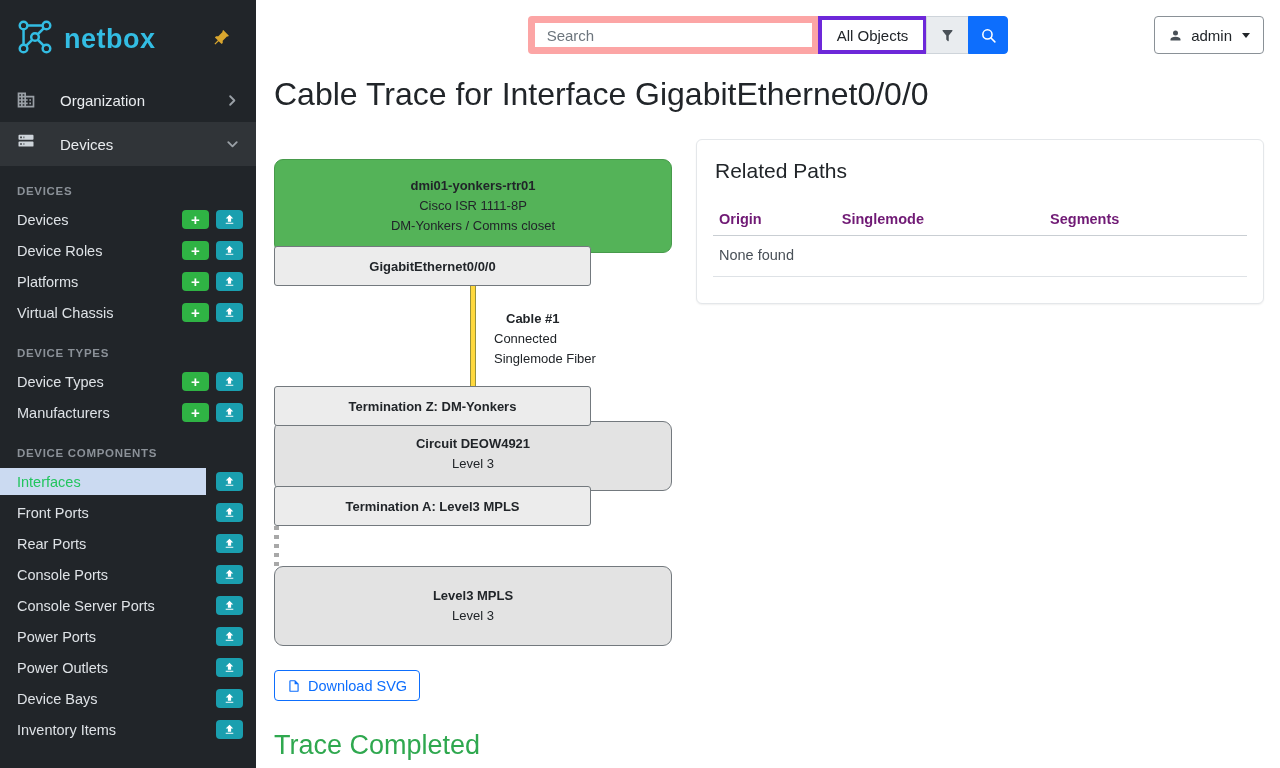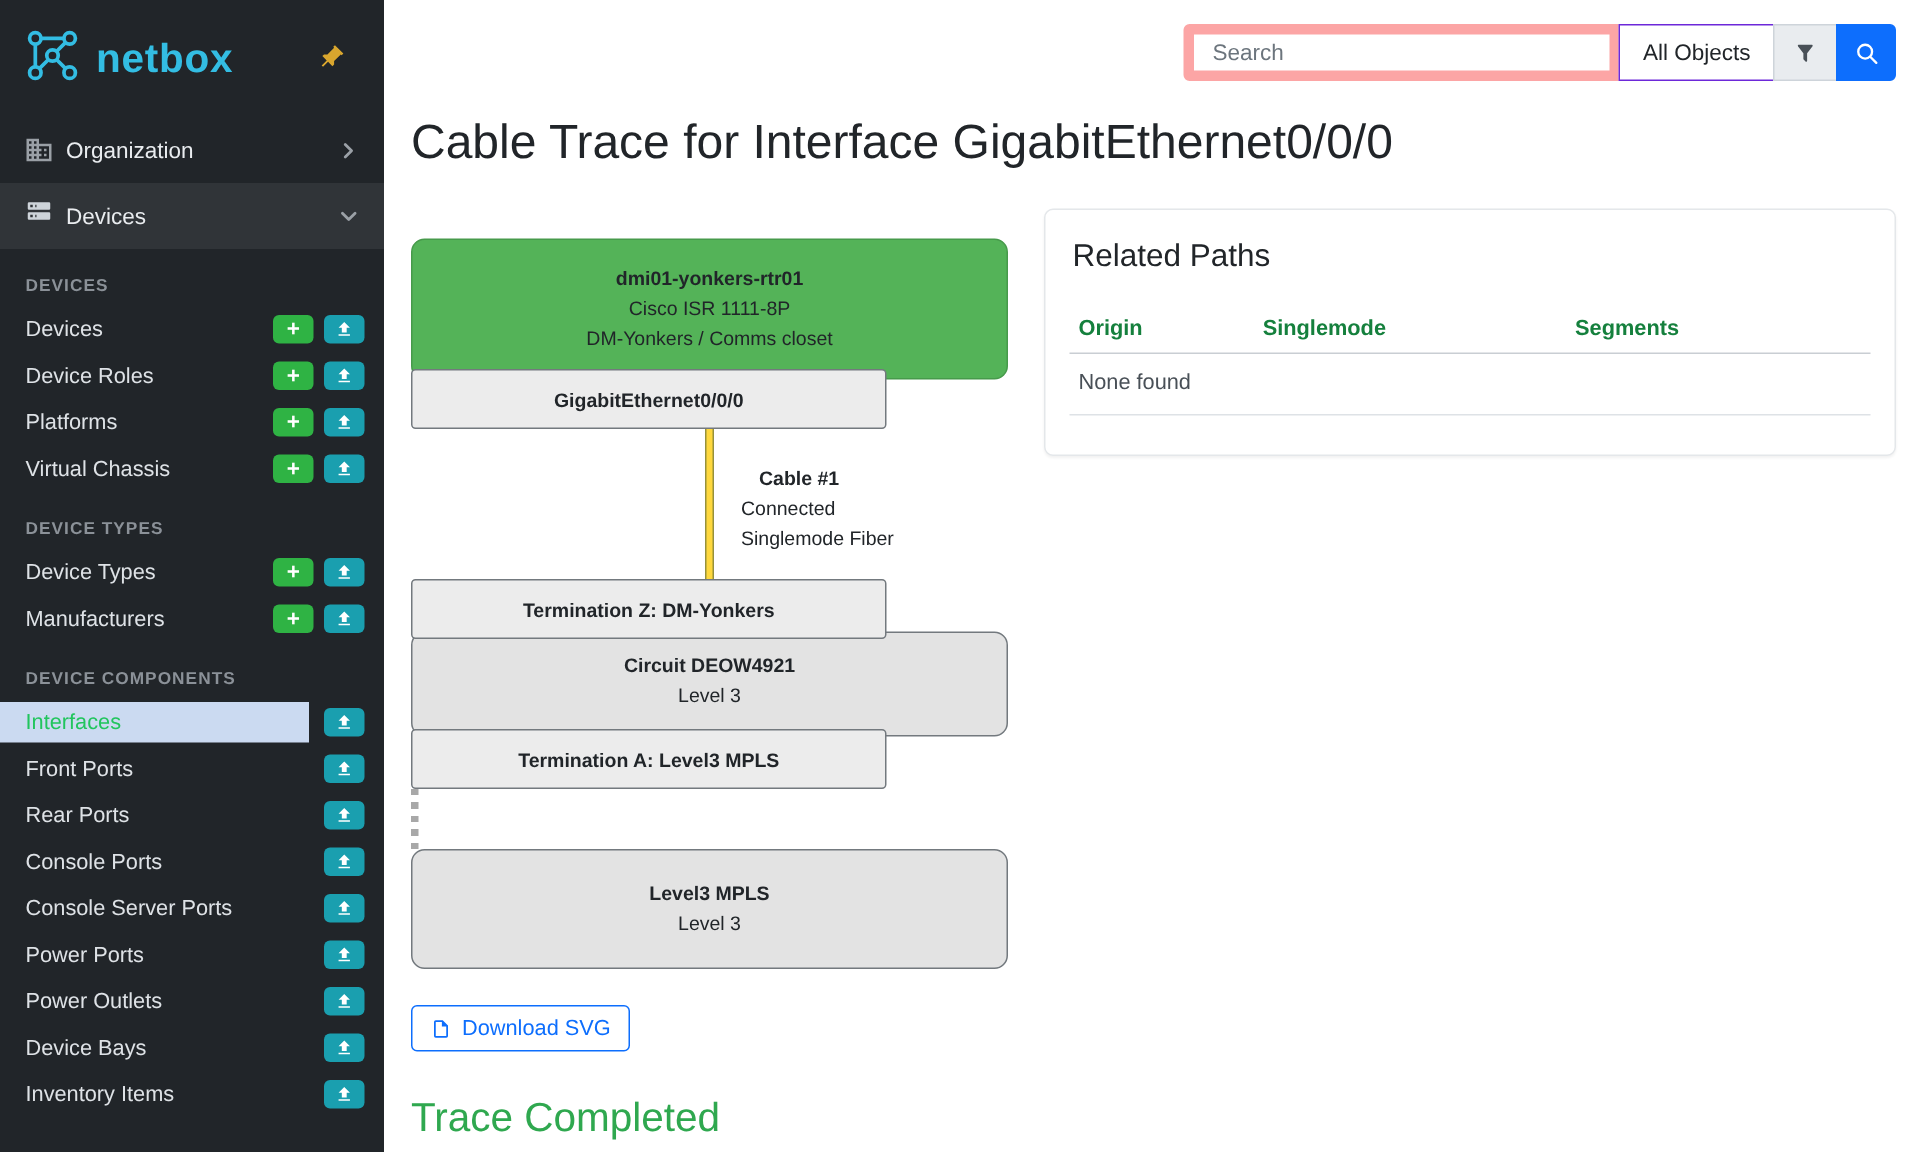--- a/index.html
+++ b/index.html
@@ -8,21 +8,21 @@
   body { display: flex; font-family: "Liberation Sans", "DejaVu Sans", sans-serif; background: #fff; color: #212529; }
 
   
   .sidebar { width: 256px; min-width: 256px; height: 768px; background: var(--sidebar-bg, #212529); color: #dee2e6; position: relative; overflow: hidden; }
   .logo-row { height: 78px; display: flex; align-items: center; padding: 0 14px; position: relative; }
   .logo { display: flex; align-items: center; gap: 8px; cursor: pointer; }
   .logo-text { font-size: 27px; font-weight: 600; color: var(--logo-blue, #33bde3); letter-spacing: .5px; }
   .pin { position: absolute; right: 26px; top: 29px; width: 19px; height: 19px; cursor: pointer; }
   .pin svg { width: 19px; height: 19px; fill: var(--pin-orange, #d9a62e); }
 
-  .nav-item { height: 44px; display: flex; align-items: center; gap: 8px; padding: 0 16px; font-size: 15px; color: #e9ecef; cursor: pointer; text-align: right; }
+  .nav-item { height: 44px; display: flex; align-items: center; gap: 24px; padding: 0 16px; font-size: 15px; color: #e9ecef; cursor: pointer; text-align: right; }
   .nav-item .nav-icon svg { width: 20px; height: 20px; fill: #9aa0a6; display: block; }
   .nav-item.active { background: rgba(255,255,255,.07); }
   .nav-item.active .nav-icon svg { fill: #ced4da; }
   .chev { margin-left: auto; display: flex; }
   .chev svg { width: 15px; height: 15px; stroke: #9aa0a6; fill: none; stroke-width: 2; stroke-linecap: round; stroke-linejoin: round; }
 
   .menu-header { padding: 19px 17px 7px; font-size: 11.5px; font-weight: 700; letter-spacing: .06em; color: #8b9198; }
   .menu-row { height: 31px; display: flex; align-items: center; padding: 0 13px 0 17px; font-size: 14.5px; color: #dee2e6; cursor: pointer; position: relative; }
   .menu-row .row-label { flex: 1; position: relative; z-index: 1; }
   .menu-row.active::before { content: ""; position: absolute; left: 0; right: 50px; top: 2px; bottom: 2px; background: var(--active-item, #cbdaf1); }
@@ -34,21 +34,21 @@
   .btn-import svg { width: 13px; height: 13px; fill: #fff; }
 
   
   .main { flex: 1; height: 768px; overflow: hidden; background: #fff; }
   .topbar { height: 70px; display: flex; align-items: center; padding: 0 16px; }
   .tb-zone { flex: 1; display: flex; }
   .tb-zone.right { justify-content: flex-end; }
   .search-group { display: flex; height: 38px; }
   .search-input { width: 291px; border: 7px solid #fca5a5; border-radius: 4px 0 0 4px; padding: 0 12px; font-size: 15px; font-family: inherit; color: #212529; outline: none; }
   .search-input::placeholder { color: #6c757d; }
-  .scope-btn { margin-left: -1px; padding: 0 15px; background: #fff; border: 1px solid #6d28d9; font-size: 15px; font-family: inherit; color: #212529; cursor: pointer; }
+  .scope-btn { margin-left: -1px; padding: 0 15px; background: #fff; border: 4px solid #6d28d9; font-size: 15px; font-family: inherit; color: #212529; cursor: pointer; }
   .filter-btn { margin-left: -1px; width: 43px; background: #e9ecef; border: 1px solid #ced4da; display: flex; align-items: center; justify-content: center; cursor: pointer; }
   .filter-btn svg { width: 15px; height: 15px; fill: #495057; }
   .go-btn { margin-left: -1px; width: 40px; background: var(--primary, #0d6efd); border: 1px solid var(--primary, #0d6efd); border-radius: 0 4px 4px 0; display: flex; align-items: center; justify-content: center; cursor: pointer; }
   .go-btn svg { width: 17px; height: 17px; stroke: #fff; fill: none; stroke-width: 2.2; stroke-linecap: round; }
   .user-btn { height: 38px; display: flex; align-items: center; gap: 8px; padding: 0 13px; background: #fff; border: 1px solid #8a9197; border-radius: 4px; font-size: 15px; font-family: inherit; color: #212529; cursor: pointer; }
   .user-btn svg { width: 15px; height: 15px; fill: #495057; }
   .caret { width: 0; height: 0; border-left: 4.5px solid transparent; border-right: 4.5px solid transparent; border-top: 5px solid #212529; margin-left: 2px; }
 
   .page-title { font-size: 32px; font-weight: 400; color: #212529; margin: 6px 16px 0 18px; }
 
@@ -70,21 +70,21 @@
   .dotted-line { height: 40px; width: 5px; background: repeating-linear-gradient(to bottom, #a8a8a8 0 4px, transparent 4px 9px); }
   .far-node { height: 80px; background: #e3e3e3; padding-top: 19px; z-index: 1; }
 
   .download-btn { margin-top: 24px; display: inline-flex; align-items: center; gap: 7px; height: 31px; padding: 0 12px; background: #fff; border: 1px solid var(--primary, #0d6efd); border-radius: 4px; color: var(--primary, #0d6efd); font-size: 14.5px; font-family: inherit; cursor: pointer; }
   .download-btn svg { width: 14px; height: 14px; fill: var(--primary, #0d6efd); }
   .trace-status { margin-top: 29px; font-size: 27px; font-weight: 500; color: var(--success, #2fa84f); }
 
   .card { flex: 1; border: 1px solid #e4e7ea; border-radius: 6px; box-shadow: 0 1px 2px rgba(0,0,0,.06); padding: 19px 16px 26px; background: #fff; }
   .card-title { font-size: 21px; font-weight: 500; margin: 0 0 20px 2px; color: #212529; }
   .paths-table { width: 100%; border-collapse: collapse; font-size: 14.5px; }
-  .paths-table th { text-align: left; font-weight: 700; color: #15803d; padding: 8px 6px; border-bottom: 1px solid #c9ced3; }
+  .paths-table th { text-align: left; font-weight: 700; color: #701a75; padding: 8px 6px; border-bottom: 1px solid #c9ced3; }
   .paths-table th:nth-child(1) { width: 23%; }
   .paths-table th:nth-child(2) { width: 39%; }
   .paths-table td { color: #495057; padding: 11px 6px 13px; border-bottom: 1px solid #dee2e6; }
 </style>
 </head>
 <body>
 
 <aside class="sidebar">
   <div class="logo-row">
     <div class="logo">
@@ -330,20 +330,29 @@
             <path d="M14,12V19.88C14.04,20.18 13.94,20.5 13.71,20.71C13.32,21.1 12.69,21.1 12.3,20.71L10.29,18.7C10.06,18.47 9.96,18.16 10,17.87V12H9.97L4.21,4.62C3.87,4.19 3.95,3.56 4.38,3.22C4.57,3.08 4.78,3 5,3H19C19.22,3 19.43,3.08 19.62,3.22C20.05,3.56 20.13,4.19 19.79,4.62L14.03,12H14Z"></path>
           </svg>
       </button>
       <button class="go-btn">
         <svg viewBox="0 0 24 24">
             <circle cx="10.5" cy="10.5" r="6.5"></circle>
             <path d="M15.5 15.5 21 21"></path>
           </svg>
       </button>
     </div>
+    <div class="tb-zone right">
+      <button class="user-btn">
+        <svg viewBox="0 0 24 24">
+            <path d="M12,4A4,4 0 0,1 16,8A4,4 0 0,1 12,12A4,4 0 0,1 8,8A4,4 0 0,1 12,4M12,14C16.42,14 20,15.79 20,18V20H4V18C4,15.79 7.58,14 12,14Z"></path>
+          </svg>
+        <span>admin</span>
+        <span class="caret"></span>
+      </button>
+    </div>
   </header>
 
   <h1 class="page-title">Cable Trace for Interface GigabitEthernet0/0/0</h1>
 
   <div class="content">
     <div class="trace-col">
       <div class="node device-node">
         <div class="node-name">dmi01-yonkers-rtr01</div>
         <div class="node-line">Cisco ISR 1111-8P</div>
         <div class="node-line">DM-Yonkers / Comms closet</div>

